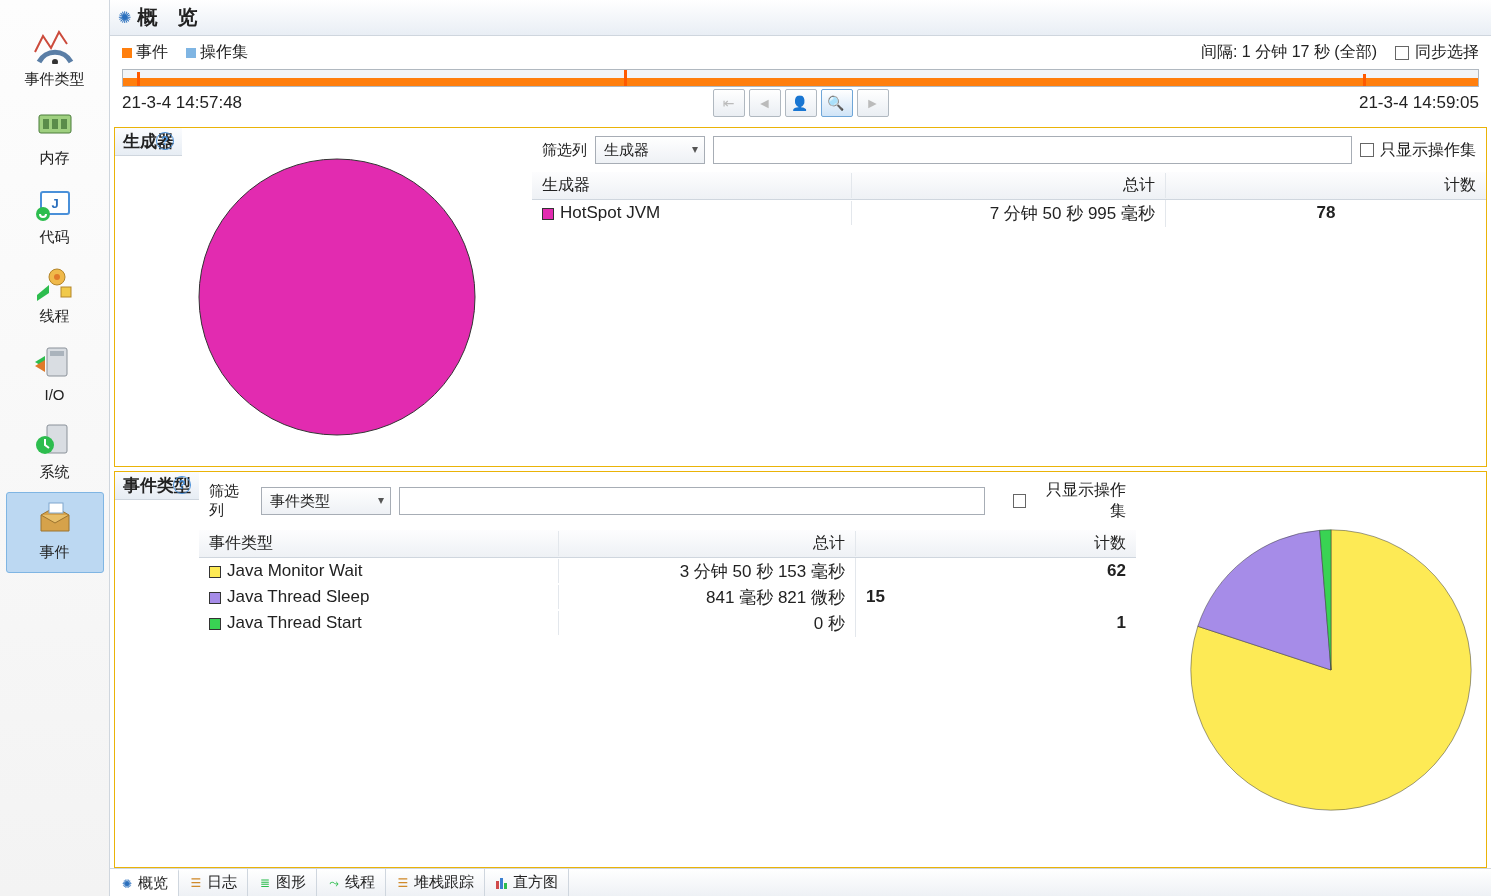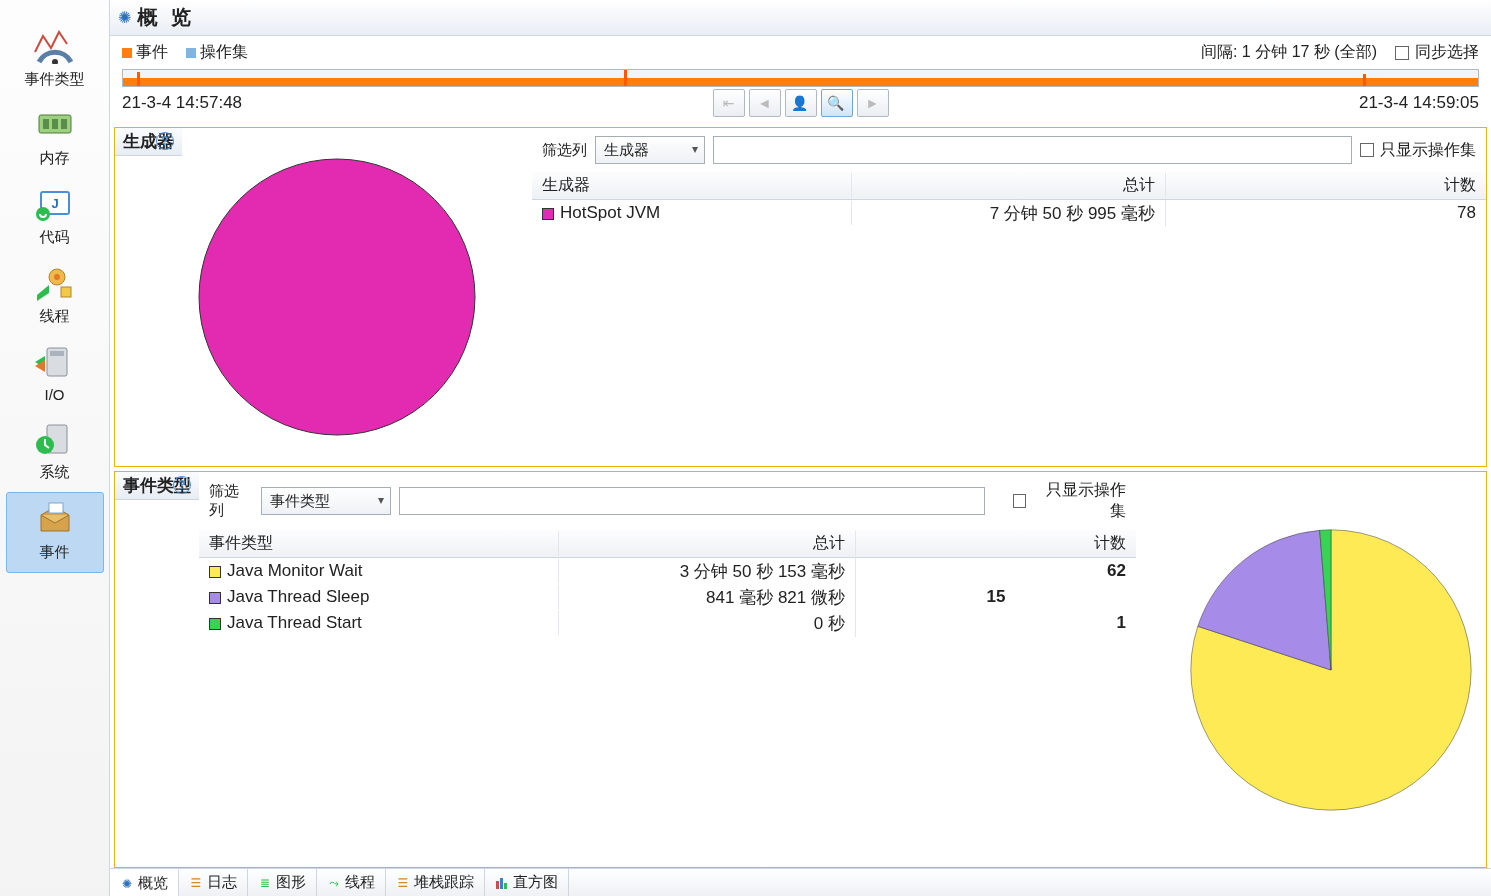--- a/index.html
+++ b/index.html
@@ -6,21 +6,21 @@
   html,body { width:1491px; height:896px; font-family:"Microsoft YaHei","Segoe UI",Arial,sans-serif; font-size:16px; color:#222; background:#fff; overflow:hidden; }
   .app { display:flex; height:100%; }
   .sidebar { width:110px; background:linear-gradient(#fdfdfd,#f3f3f3); border-right:1px solid #cfd6de; display:flex; flex-direction:column; align-items:center; padding-top:20px; }
   .side-item { width:98px; display:flex; flex-direction:column; align-items:center; gap:4px; padding:6px 0 10px; cursor:pointer; border-radius:3px; }
   .side-item.selected { background:#bcd8f2; border:1px solid #7fb5e3; }
   .side-item .icon { width:48px; height:40px; display:flex; align-items:center; justify-content:center; }
   .side-item .lbl { font-size:15px; color:#222; }
   .main { flex:1; display:flex; flex-direction:column; }
   .header { height:36px; background:linear-gradient(#ffffff,#e9eef5); border-bottom:1px solid #cfd6de; display:flex; align-items:center; padding:0 8px; gap:6px; }
   .header .spark { color:#2a6fbd; font-size:16px; }
-  .header .title { font-size:20px; font-weight:bold; letter-spacing:4px; }
+  .header .title { font-size:20px; font-weight:bold; letter-spacing:4px;font-family:Liberation Mono, monospace; }
   .toprow { display:flex; align-items:center; padding:6px 12px; gap:18px; }
   .leg-sw { display:inline-block; width:10px; height:10px; margin-right:4px; vertical-align:middle; }
   .interval { flex:1; text-align:right; font-size:16px; }
   .chk { display:inline-flex; align-items:center; gap:6px;text-align:right; }
   .chk .box { width:14px; height:14px; border:1px solid #666; background:#fff; }
   .timeline-wrap { padding:0 12px; }
   .timeline { height:18px; border:1px solid #b0b8c0; background:#f2f5f8; position:relative; overflow:hidden; }
   .timeline .bar { position:absolute; left:0; right:0; bottom:0; height:8px; background:#ff7f0e; }
   .timeline .spike { position:absolute; bottom:0; width:3px; background:#ff5a00; }
   .time-axis { display:flex; justify-content:space-between; align-items:center; padding:2px 12px 6px; font-size:17px; }
@@ -195,21 +195,21 @@
           </div>
           <div class="table">
             <div class="thead">
               <div class="th" style="flex:0 0 320px">生成器</div>
               <div class="th" style="flex:1;text-align:right">总计</div>
               <div class="th" style="flex:0 0 320px;text-align:right;border-right:none">计数</div>
             </div>
             <div class="trow">
               <div class="td" style="flex:0 0 320px"><span class="legend-sq" style="background:#e22bb0"></span><span>HotSpot JVM</span></div>
               <div class="td" style="flex:1;text-align:right">7 分钟 50 秒 995 毫秒</div>
-              <div class="td" style="flex:0 0 320px;text-align:right;font-weight:normal;border-right:none">78</div>
+              <div class="td" style="flex:0 0 320px;text-align:center;font-weight:bold;border-right:none">78</div>
             </div>
           </div>
         </div>
       </div>
     </div>
 
     <div class="panel" style="flex:1">
       <div class="panel-hd">
         <span>事件类型</span>
         <span class="help">?</span>
@@ -234,21 +234,21 @@
               <div class="th" style="flex:0 0 280px;text-align:right;border-right:none">计数</div>
             </div>
             <div class="trow">
               <div class="td" style="flex:0 0 360px"><span class="legend-sq" style="background:#fdea55"></span><span>Java Monitor Wait</span></div>
               <div class="td" style="flex:1;text-align:right">3 分钟 50 秒 153 毫秒</div>
               <div class="td" style="flex:0 0 280px;text-align:right;font-weight:bold;border-right:none">62</div>
             </div>
             <div class="trow">
               <div class="td" style="flex:0 0 360px"><span class="legend-sq" style="background:#a68ce8"></span><span>Java Thread Sleep</span></div>
               <div class="td" style="flex:1;text-align:right">841 毫秒 821 微秒</div>
-              <div class="td" style="flex:0 0 280px;text-align:center;font-weight:bold;border-right:none">15</div>
+              <div class="td" style="flex:0 0 280px;text-align:left;font-weight:bold;border-right:none">15</div>
             </div>
             <div class="trow">
               <div class="td" style="flex:0 0 360px"><span class="legend-sq" style="background:#39d353"></span><span>Java Thread Start</span></div>
               <div class="td" style="flex:1;text-align:right">0 秒</div>
               <div class="td" style="flex:0 0 280px;text-align:right;font-weight:bold;border-right:none">1</div>
             </div>
           </div>
         </div>
         <div class="pie-box" style="width:310px">
           <svg width="290" height="300" viewBox="-150 -150 300 300">

